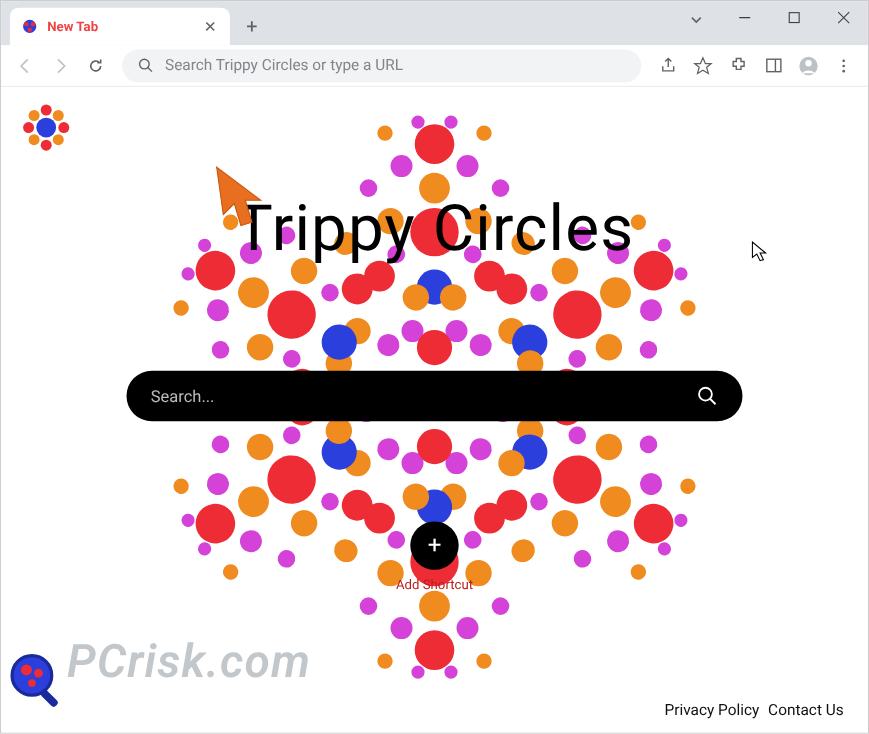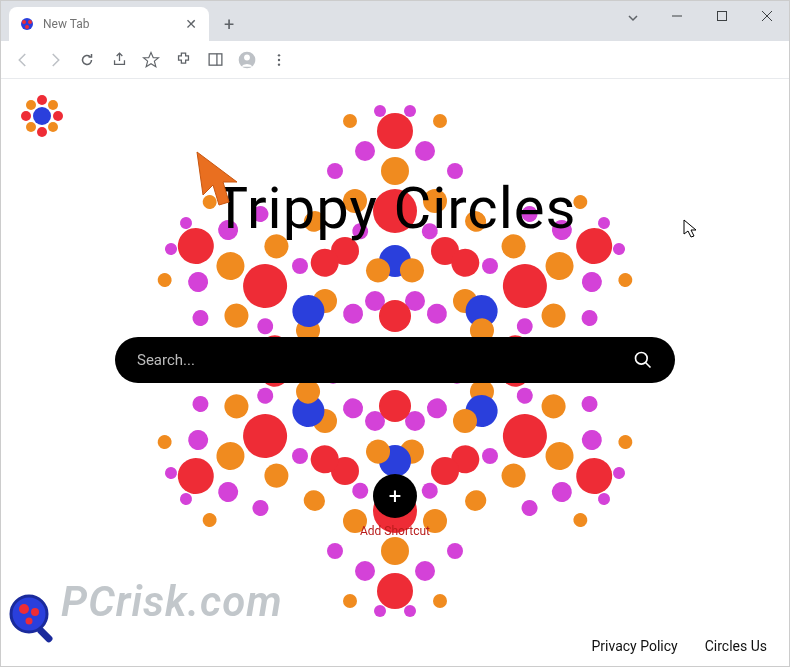--- a/index.html
+++ b/index.html
@@ -2,21 +2,21 @@
 <html><head>
 <meta charset="utf-8">
 <style>
 * { margin: 0; padding: 0; box-sizing: border-box; font-family: -apple-system, BlinkMacSystemFont, "Segoe UI", Roboto, Arial, sans-serif; }
 body { width: 790px; height: 667px; background: #fff; position: relative; overflow: hidden; border: 1px solid #ccc; }
 
 
 .titlebar { height: 40px; background: #dee1e6; display: flex; align-items: flex-end; position: relative; }
 .tab { background: #fff; height: 34px; margin-left: 8px; border-radius: 8px 8px 0 0; display: flex; align-items: center; padding: 0 10px; min-width: 200px; gap: 8px; }
 .tab-favicon { width: 16px; height: 16px; display: flex; align-items: center; justify-content: center; }
-.tab-title { font-size: 12px; color: #737373; flex: 1; }
+.tab-title { font-size: 12px; color: #ef4444; flex: 1; font-weight: bold; }
 .tab-close { width: 16px; height: 16px; display: flex; align-items: center; justify-content: center; color: #5f6368; cursor: pointer; font-size: 14px; }
 .new-tab-btn { width: 28px; height: 28px; display: flex; align-items: center; justify-content: center; color: #5f6368; cursor: pointer; font-size: 18px; margin-left: 6px; margin-bottom: 3px; }
 .window-controls { position: absolute; right: 0; top: 0; display: flex; height: 30px; }
 .win-btn { width: 45px; display: flex; align-items: center; justify-content: center; color: #3c4043; cursor: pointer; }
 .win-btn svg { width: 12px; height: 12px; }
 .chevdown { position: absolute; right: 150px; top: 8px; color: #5f6368; }
 
 
 .toolbar { height: 38px; background: #fff; display: flex; align-items: center; padding: 0 8px; gap: 4px; border-bottom: 1px solid #e8eaed; }
 .nav-btn { width: 28px; height: 28px; display: flex; align-items: center; justify-content: center; color: #bdc1c6; cursor: pointer; border-radius: 50%; }
@@ -34,21 +34,21 @@
 .main-title { position: absolute; top: 95px; left: 0; right: 0; text-align: center; font-size: 58px; font-weight: 400; color: #000; z-index: 2; letter-spacing: 1px; }
 .search-bar { position: absolute; top: 258px; left: 50%; transform: translateX(-50%); width: 560px; height: 46px; background: #000; border-radius: 23px; display: flex; align-items: center; padding: 11px 22px; z-index: 3; }
 .search-input { flex: 1; background: transparent; border: none; color: #ccc; font-size: 15px; outline: none; }
 .search-input::placeholder { color: #bbb; }
 .search-submit { color: #fff; display: flex; cursor: pointer; }
 .add-shortcut { position: absolute; top: 395px; left: 50%; transform: translateX(-50%); display: flex; flex-direction: column; align-items: center; gap: 6px; z-index: 3; cursor: pointer; }
 .add-circle { width: 44px; height: 44px; background: #000; border-radius: 50%; display: flex; align-items: center; justify-content: center; color: #fff; font-size: 22px; }
 .add-label { font-size: 12px; color: #b91c1c; }
 
 
-.footer-links { position: absolute; bottom: 12px; right: 22px; display: flex; gap: 27px; z-index: 5; }
+.footer-links { position: absolute; bottom: 12px; right: 22px; display: flex; gap: 8px; z-index: 5; }
 .footer-link { font-size: 14px; color: #111; cursor: pointer; }
 .watermark { position: absolute; bottom: 40px; left: 60px; font-size: 42px; font-style: italic; color: rgba(120,130,140,0.45); z-index: 4; font-weight: 600; letter-spacing: 1px; }
 .watermark-icon { position: absolute; bottom: 20px; left: 6px; width: 54px; height: 54px; z-index: 4; }
 
 
 .arrow-pointer { position: absolute; top: 68px; left: 186px; z-index: 10; }
 
 
 .cursor { position: absolute; top: 140px; right: 90px; z-index: 10; }
 </style>
@@ -104,20 +104,29 @@
       <svg width="18" height="18" viewBox="0 0 24 24">
         <path d="M9 4 L17 12 L9 20" stroke="#bdc1c6" stroke-width="2" fill="none"></path>
       </svg>
     </div>
   <div class="nav-btn enabled">
       <svg width="18" height="18" viewBox="0 0 24 24">
         <path d="M18 12a6 6 0 1 1-2-4.5" stroke="#5f6368" stroke-width="2" fill="none"></path>
         <path d="M18 4 L18 8 L14 8" stroke="#5f6368" stroke-width="2" fill="none"></path>
       </svg>
     </div>
+  <div class="omnibox">
+    <span class="omnibox-icon">
+        <svg width="15" height="15" viewBox="0 0 24 24">
+          <circle cx="10" cy="10" r="7" stroke="#5f6368" stroke-width="2" fill="none"></circle>
+          <line x1="15" y1="15" x2="21" y2="21" stroke="#5f6368" stroke-width="2"></line>
+        </svg>
+      </span>
+    <span class="omnibox-text">Search Trippy Circles or type a URL</span>
+  </div>
   <div class="toolbar-right">
     <div class="toolbar-icon">
         <svg width="17" height="17" viewBox="0 0 24 24">
           <path d="M12 3 L12 14 M8 7 L12 3 L16 7 M5 13 v6 h14 v-6" stroke="#5f6368" stroke-width="1.8" fill="none"></path>
         </svg>
       </div>
     <div class="toolbar-icon">
         <svg width="18" height="18" viewBox="0 0 24 24">
           <path d="M12 2 L15 9 L22 9 L16.5 13.5 L18.5 21 L12 17 L5.5 21 L7.5 13.5 L2 9 L9 9 Z" stroke="#5f6368" stroke-width="1.5" fill="none"></path>
         </svg>
@@ -233,21 +242,21 @@
       <circle cx="17" cy="17" r="5" fill="#ee2c36"></circle>
       <circle cx="28" cy="20" r="4" fill="#ee2c36"></circle>
       <circle cx="22" cy="29" r="3.5" fill="#ee2c36"></circle>
       <rect x="34" y="34" width="18" height="7" rx="3" transform="rotate(45 34 34)" fill="#1a2a9c"></rect>
     </svg>
   </div>
   <div class="watermark">PCrisk.com</div>
 
   <div class="footer-links">
     <span class="footer-link">Privacy Policy</span>
-    <span class="footer-link">Circles Us</span>
+    <span class="footer-link">Contact Us</span>
   </div>
 
   <div class="arrow-pointer">
     <svg width="60" height="60" viewBox="0 0 60 60">
       <path d="M10 5 L50 35 L36 35 L42 55 L32 58 L26 38 L16 48 Z" fill="#e96f20" stroke="#c8560f" stroke-width="1"></path>
     </svg>
   </div>
 
   <div class="cursor">
     <svg width="16" height="20" viewBox="0 0 16 20">

